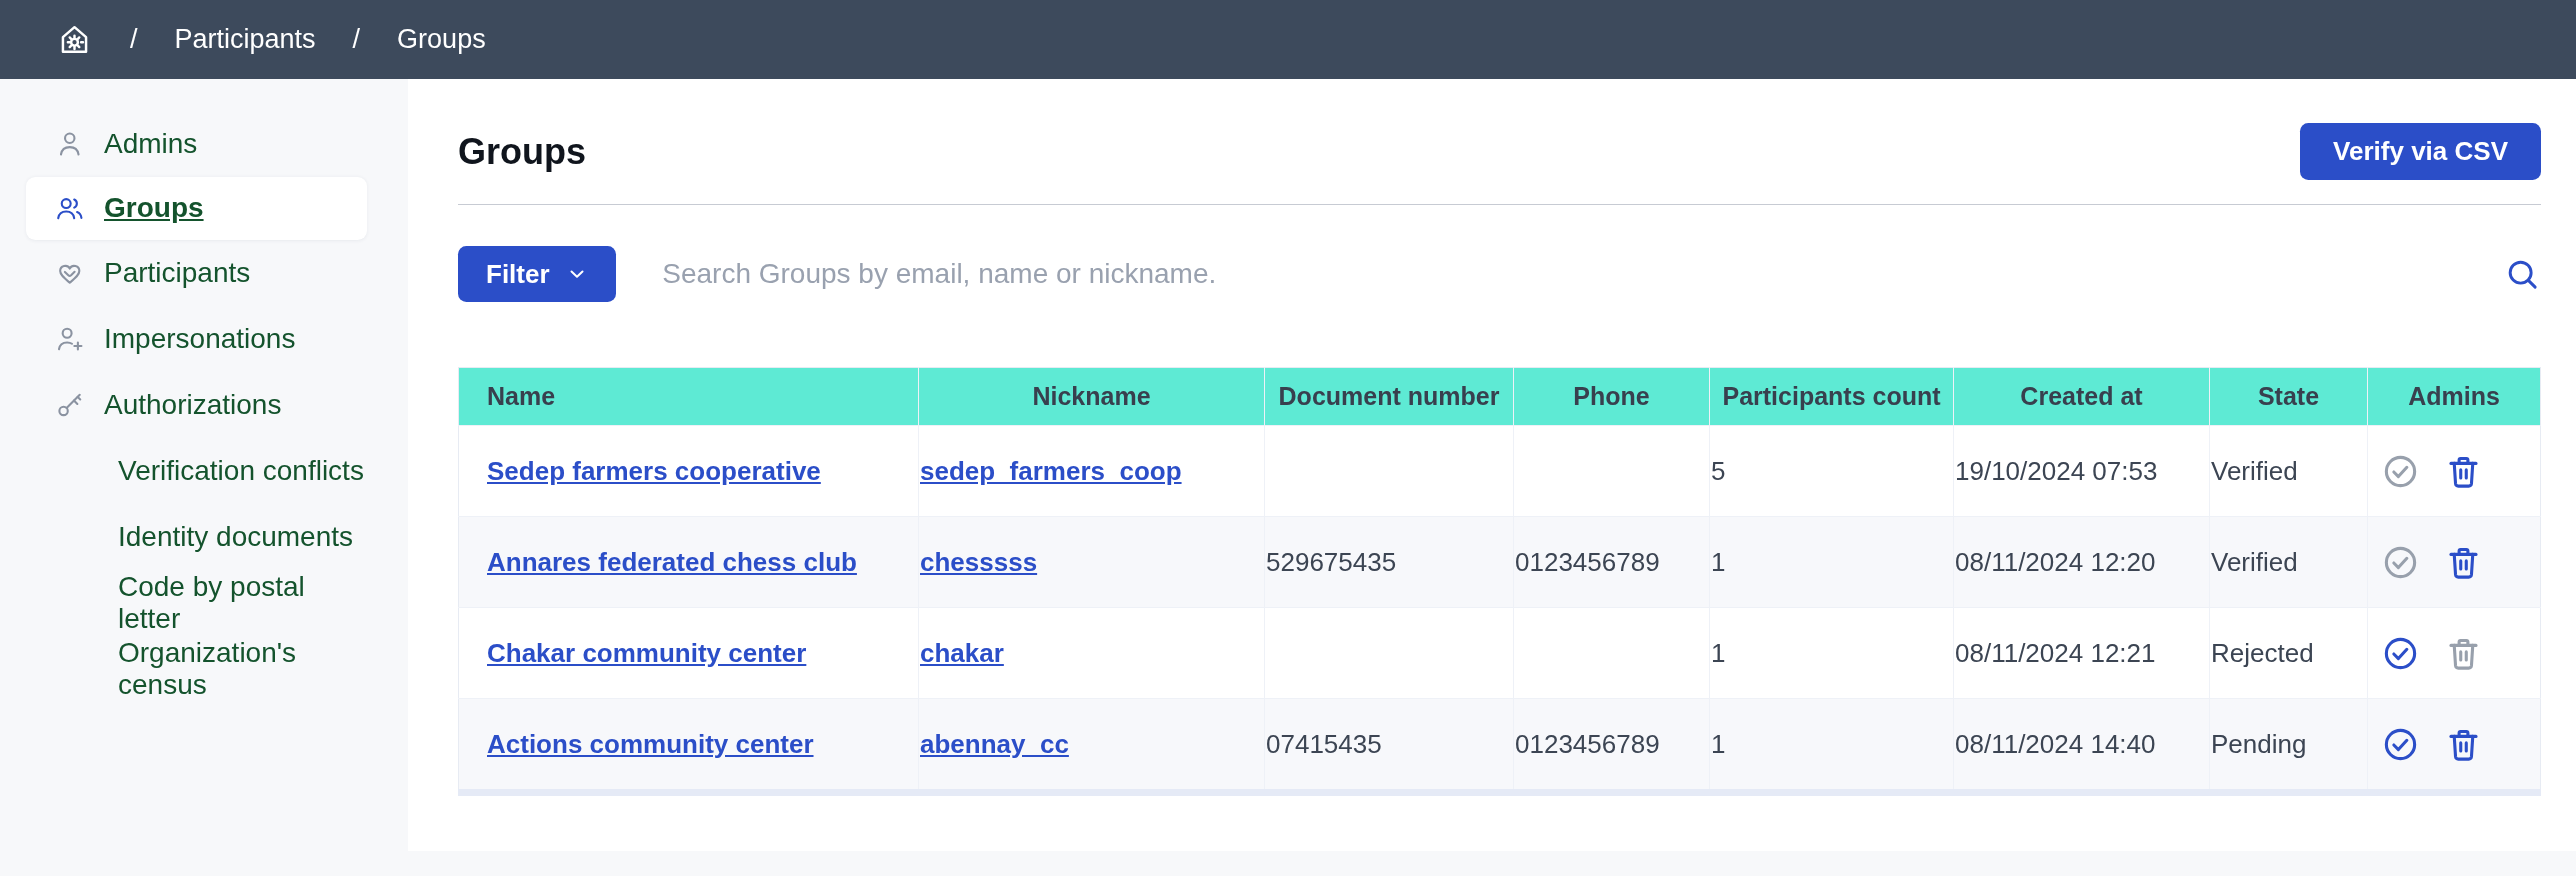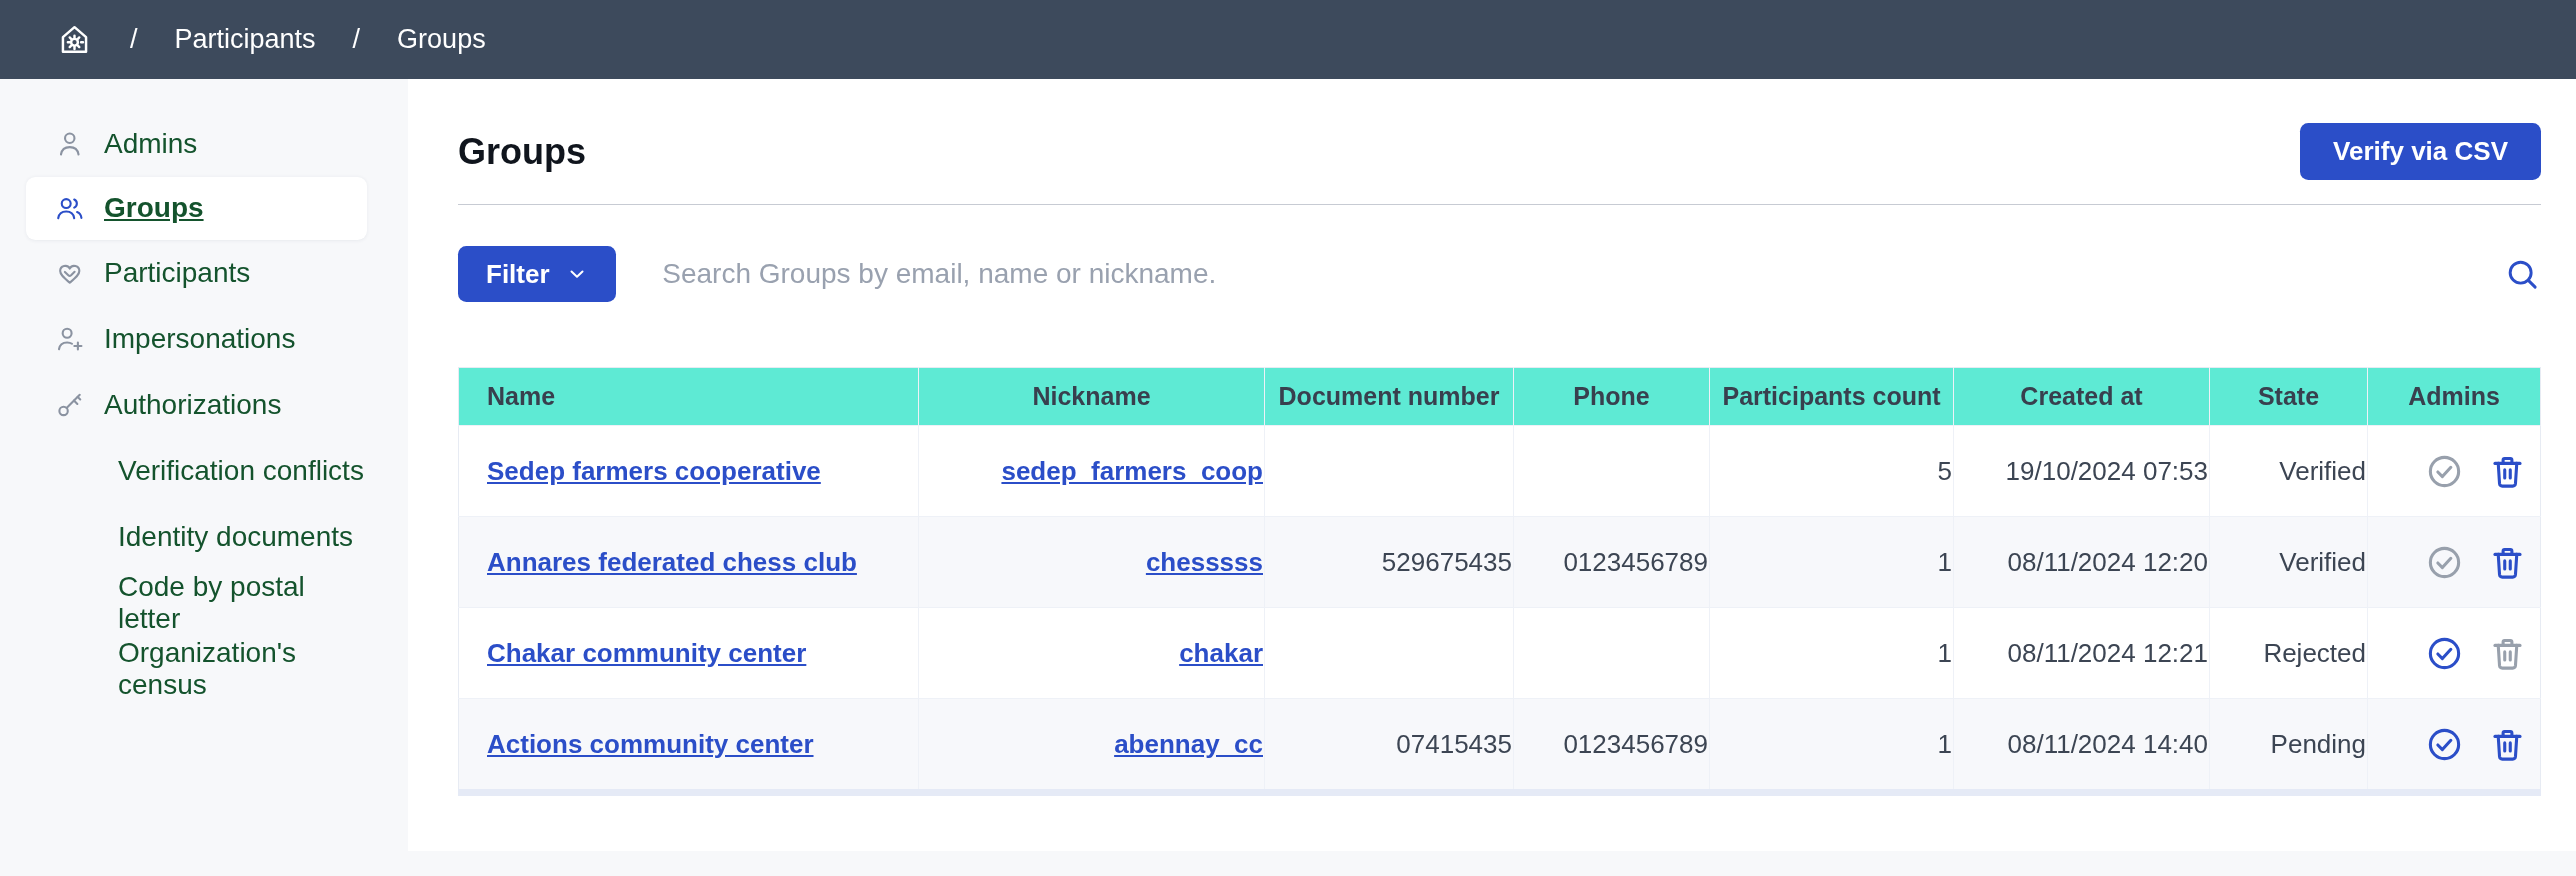--- a/index.html
+++ b/index.html
@@ -36,21 +36,21 @@
   .btn-filter{display:flex;align-items:center;gap:16.7px;background:#2b4ec8;color:#ffffff;font-family:inherit;border:none;border-radius:8.3px;height:56px;padding:0 28px;font-size:26px;font-weight:bold;cursor:pointer;}
   .chev{width:22px;height:22px;stroke:#ffffff;fill:none;stroke-width:2.2;stroke-linecap:round;stroke-linejoin:round;}
   .search-input{flex:1;margin-left:44px;border:none;outline:none;font-size:28px;color:#3c4553;background:transparent;font-family:inherit;}
   .search-input::placeholder{color:#99a1af;}
   .search-btn{background:none;border:none;cursor:pointer;padding:0;margin-left:18.5px;display:flex;align-items:center;}
   .search-icon{width:37px;height:37px;stroke:#2b4ec8;fill:none;stroke-width:1.9;stroke-linecap:round;}
 
   
   .data-table{width:100%;border-collapse:collapse;table-layout:fixed;margin-top:65px;border:0.9px solid #e7ebf3;border-bottom:7.4px solid #e5eaf6;}
   .data-table th{background:#5eead4;height:55px;font-size:25px;color:#38404e;font-weight:bold;text-align:center;border-right:0.9px solid #eef1f7;border-bottom:0.9px solid #eef1f7;}
-  .data-table td{height:88px;text-align:right;font-size:26px;color:#3c4553;border-right:0.9px solid #eef1f7;border-top:0.9px solid #eef1f7;}
+  .data-table td{height:88px;text-align:left;font-size:26px;color:#3c4553;border-right:0.9px solid #eef1f7;border-top:0.9px solid #eef1f7;}
   .data-table th:first-child,.data-table td:first-child{text-align:left;padding-left:28px;}
   .data-table th:last-child,.data-table td:last-child{border-right:none;}
   .data-table tbody tr:nth-child(even){background:#f7f8fb;}
   .c0{width:430px;}.c1{width:343px;}.c2{width:246px;}.c3{width:193px;}.c4{width:241px;}.c5{width:253px;}.c6{width:155px;}.c7{width:170px;}
   .cell-link{color:#2b4ec8;font-weight:bold;text-decoration:underline;cursor:pointer;}
 
   .action{background:none;border:none;cursor:pointer;padding:0;margin:0 12px;vertical-align:middle;}
   .action .aicon{width:39px;height:39px;fill:none;stroke-width:1.9;stroke-linecap:round;stroke-linejoin:round;display:block;}
   .action.enabled .aicon{stroke:#2b4ec8;}
   .action.disabled .aicon{stroke:#98a0ac;cursor:default;}

